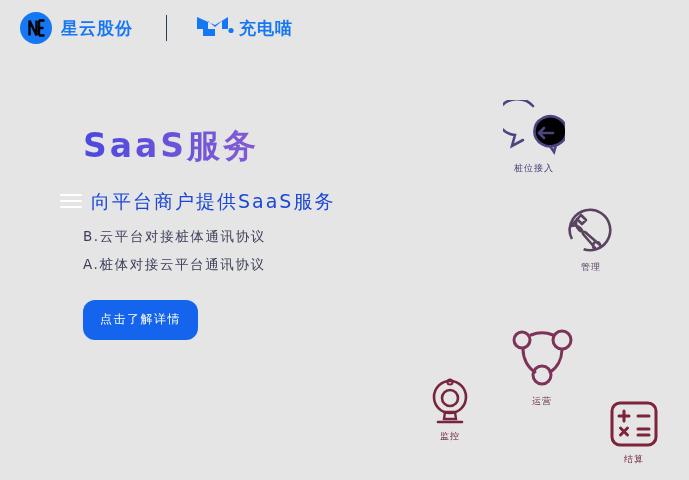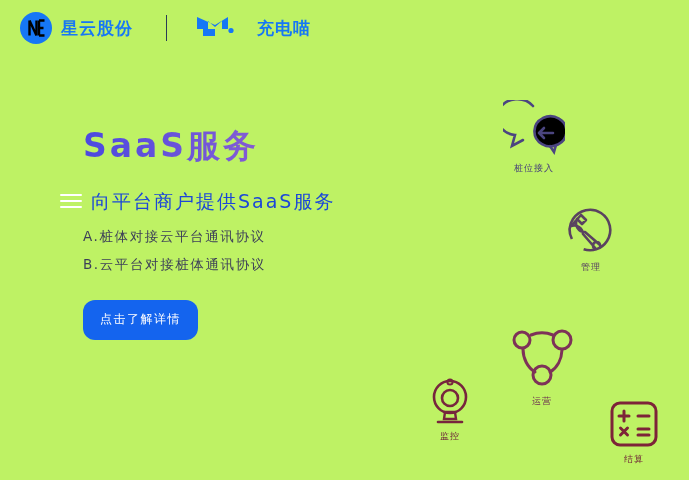--- a/index.html
+++ b/index.html
@@ -11,21 +11,21 @@
     width: 689px;
     height: 480px;
     overflow: hidden;
     font-family: "DejaVu Sans", "Liberation Sans", sans-serif;
     color: #ffffff;
     position: relative;
   }
   .stage {
     position: absolute;
     inset: 0;
-    background: #bef264;
+    background: #e5e5e5;
     overflow: hidden;
   }
 
   
   .header {
     position: absolute;
     top: 10px;
     left: 20px;
     display: flex;
     align-items: center;
@@ -55,21 +55,21 @@
   }
   .brand-divider {
     width: 1px;
     height: 26px;
     background: #2a3c55;
     margin: 0 28px 0 33px;
   }
   .brand-two {
     display: flex;
     align-items: center;
-    gap: 22px;
+    gap: 4px;
   }
   .cat-mark { display: block; }
   .brand-two-text {
     font-size: 17px;
     font-weight: 700;
     color: #1677f5;
     letter-spacing: 1px;
     line-height: 1;
   }
 
@@ -224,22 +224,22 @@
       <span class="hamburger-icon">
         <span></span>
           <span></span>
           <span></span>
       </span>
       <span class="hero-subtitle">向平台商户提供SaaS服务</span>
     </div>
 
 
     <div class="hero-list">
+      <div>B.云平台对接桩体通讯协议</div>
       <div>A.桩体对接云平台通讯协议</div>
-      <div>B.云平台对接桩体通讯协议</div>
     </div>
 
     <button class="cta-button">点击了解详情</button>
   </div>
 
   <div class="feature" id="feat-manage">
     <svg class="glyph" width="52" height="50" viewBox="0 0 52 50" aria-hidden="true">
       <path d="M36 6 A20 20 0 1 1 14 40 A20 20 0 0 1 36 6" fill="none" stroke="#5a4360" stroke-width="2.6" stroke-dasharray="58 16"></path>
       <path d="M16 8 L21 13 L17 17 L12 12 A9 9 0 0 0 20 25 L35 38 A3.5 3.5 0 1 0 31 42 L18 27 A9 9 0 0 0 6 19 Z" fill="none" stroke="#5a4360" stroke-width="2.6" stroke-linejoin="round"></path>
       <circle cx="35.5" cy="39" r="1.6" fill="#5a4360"></circle>

